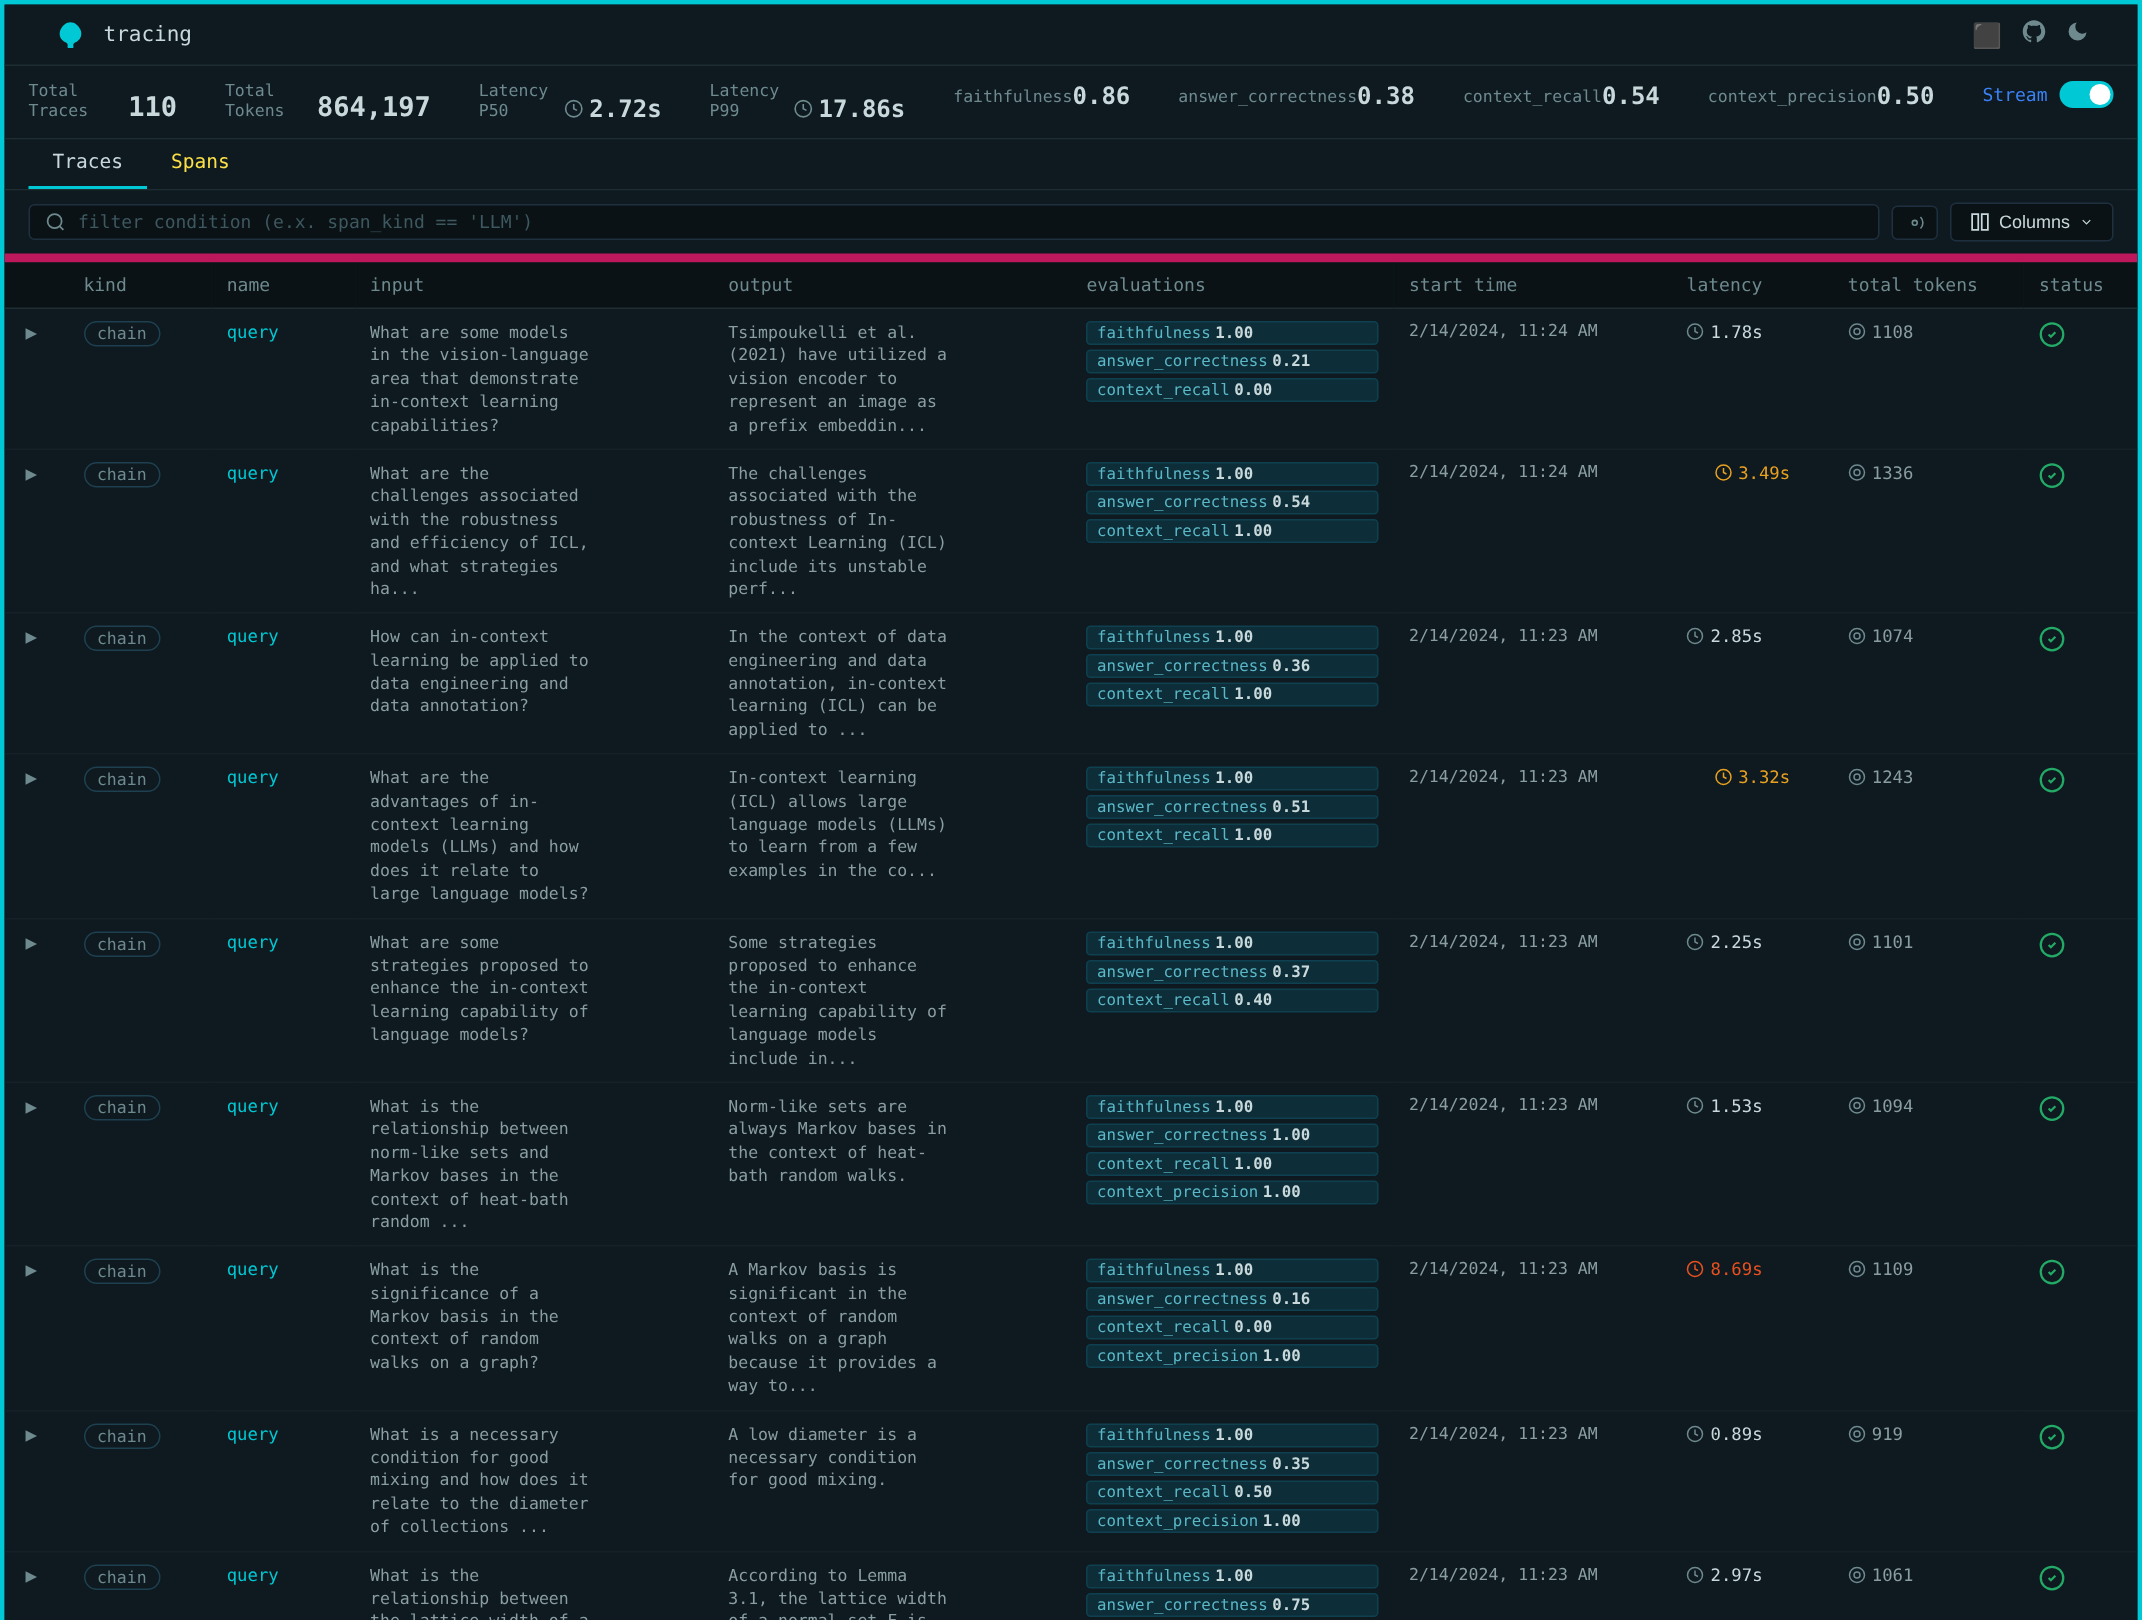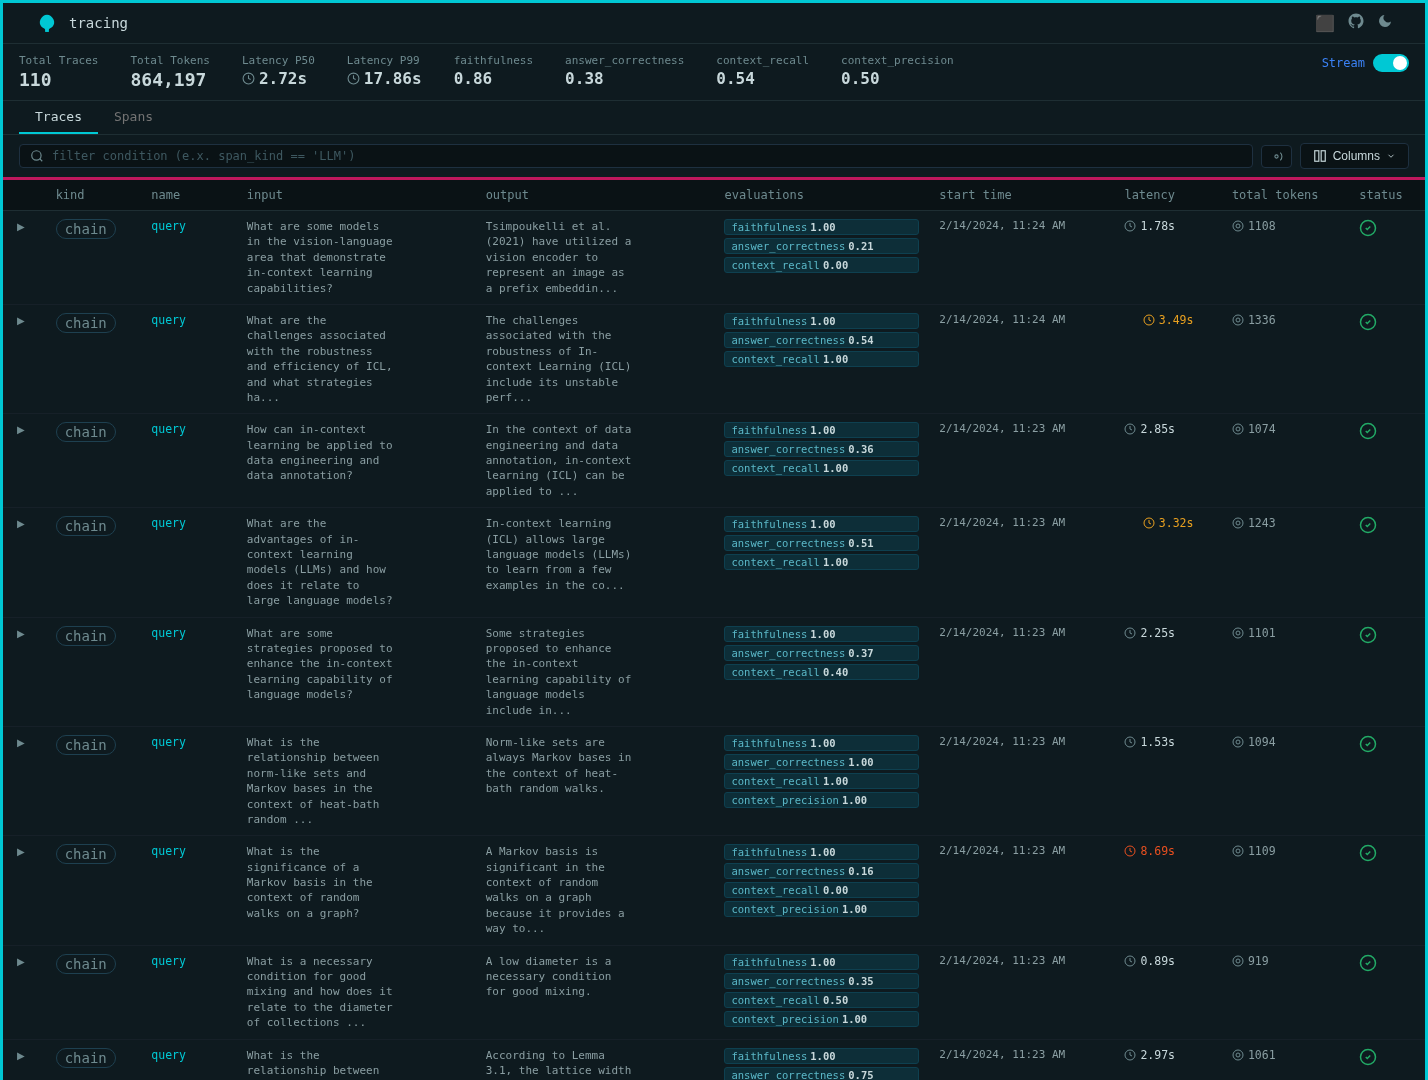--- a/index.html
+++ b/index.html
@@ -48,21 +48,22 @@
     .stats-bar {
       display: flex;
       align-items: flex-start;
       padding: 10px 16px;
       background: #0e1a1f;
       border-bottom: 1px solid #1e2e33;
       gap: 32px;
     }
     .stat-item {
       display: flex;
-      flex-direction: column;
+      flex-direction: row;
+      align-items: flex-end;
     }
     .stat-label {
       color: #6e8a8f;
       font-size: 11px;
       margin-bottom: 2px;
     }
     .stat-value {
       color: #c8d8db;
       font-size: 18px;
       font-weight: 600;
@@ -103,37 +104,37 @@
 
     
     .tabs-bar {
       display: flex;
       padding: 0 16px;
       background: #0e1a1f;
       border-bottom: 1px solid #1e2e33;
     }
     .tab {
       padding: 8px 16px;
-      color: #737373;
+      color: #fde047;
       cursor: pointer;
       font-size: 13px;
       border-bottom: 2px solid transparent;
     }
     .tab.active {
       color: #c8d8db;
       border-bottom: 2px solid #00c8d4;
     }
 
     
     .filter-bar {
       display: flex;
       align-items: center;
       padding: 8px 16px;
       background: #0e1a1f;
-      border-bottom: 3px solid #be185d;
+      border-bottom: 6px solid #be185d;
       gap: 8px;
     }
     .filter-input-wrap {
       flex: 1;
       display: flex;
       align-items: center;
       background: #0a1215;
       border: 1px solid #1e3040;
       border-radius: 4px;
       padding: 4px 10px;
@@ -210,21 +211,21 @@
       padding: 0 4px;
     }
 
     .kind-badge {
       display: inline-flex;
       align-items: center;
       border: 1px solid #1e4050;
       border-radius: 10px;
       padding: 1px 8px;
       color: #6e8a8f;
-      font-size: 14px;
+      font-size: 11px;
     }
 
     .name-link {
       color: #00c8d4;
       cursor: pointer;
     }
 
     .cell-text {
       color: #8a9ea2;
       font-size: 11px;

